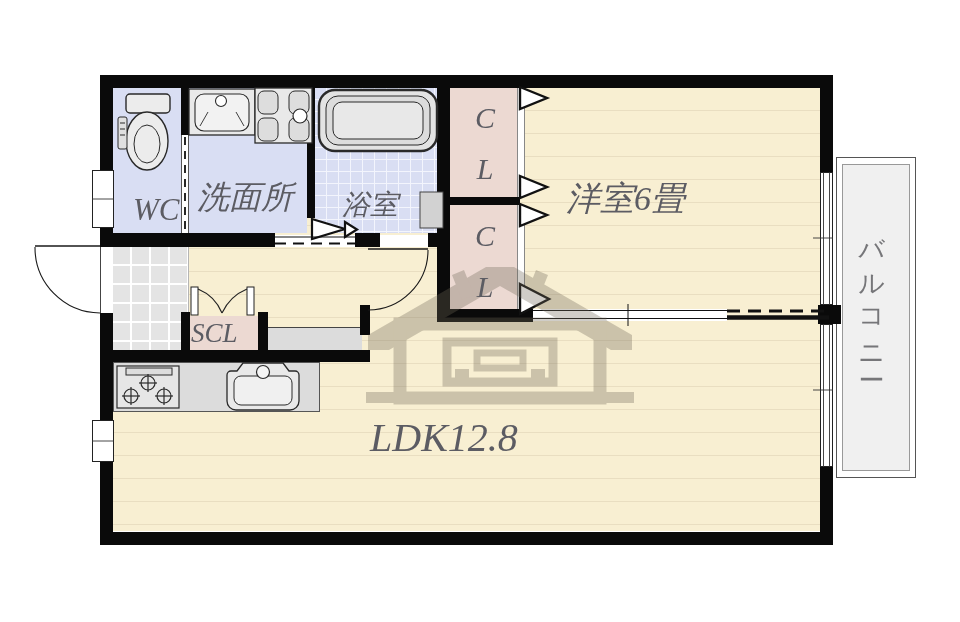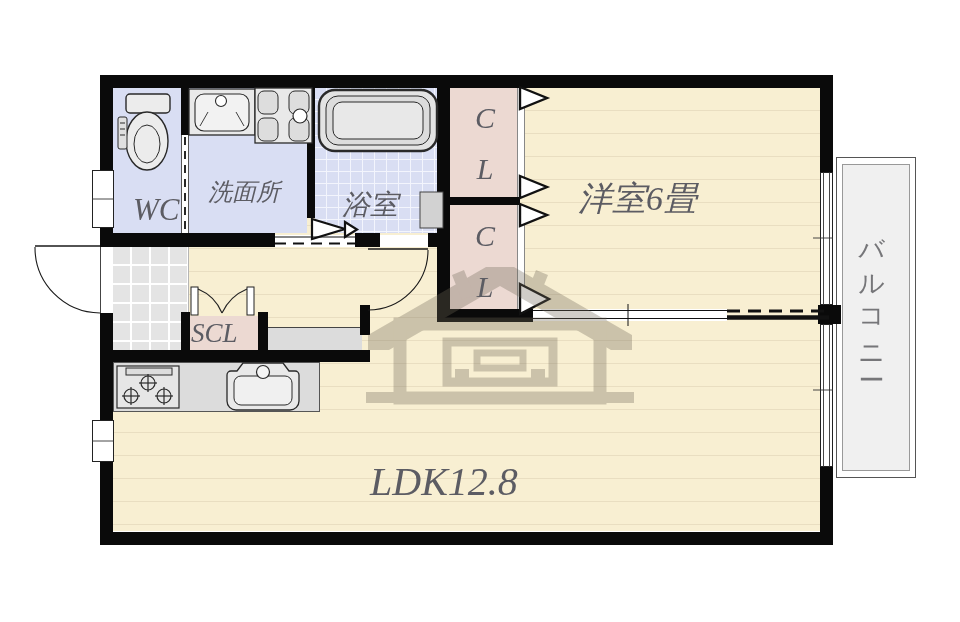--- a/index.html
+++ b/index.html
@@ -30,27 +30,27 @@
   .w{background:#0a0a0a;z-index:3;}
   
   .open{background:#fff;z-index:4;box-sizing:border-box;}
   .window{background:#fff;border:1.5px solid #222;z-index:4;box-sizing:border-box;}
   
   .balc-outer{left:836px;top:157px;width:80px;height:321px;background:#fff;border:1.2px solid #555;z-index:2;box-sizing:border-box;}
   .balc-inner{left:842px;top:164px;width:68px;height:307px;background:#f0f0f0;border:1px solid #999;z-index:2;box-sizing:border-box;}
   
   .lbl{position:absolute;z-index:6;color:#5c5c63;font-style:italic;white-space:nowrap;}
   .lbl-wc{left:133px;top:192px;font-size:31px;}
-  .lbl-wash{left:208px;top:176px;font-size:24px;}
+  .lbl-wash{left:197px;top:176px;font-size:32px;}
   .lbl-bath{left:342px;top:186px;font-size:28px;}
   .lbl-cl{width:38px;text-align:center;font-size:30px;line-height:51px;}
   .lbl-clu{left:466px;top:92px;}
   .lbl-cll{left:466px;top:210px;}
-  .lbl-west{left:578px;top:176px;font-size:34px;}
-  .lbl-ldk{left:370px;top:414px;font-size:40px;margin-top:44px;}
+  .lbl-west{left:566px;top:176px;font-size:34px;}
+  .lbl-ldk{left:370px;top:414px;font-size:40px;}
   .lbl-scl{left:191px;top:318px;font-size:27px;}
   .lbl-balc{left:854px;top:220px;font-size:26px;color:#767679;writing-mode:vertical-rl;
     text-orientation:upright;letter-spacing:7px;font-style:normal;}
   svg.overlay{position:absolute;left:0;top:0;z-index:5;}
 </style>
 </head>
 <body>
 
 <div class="stage">
 

